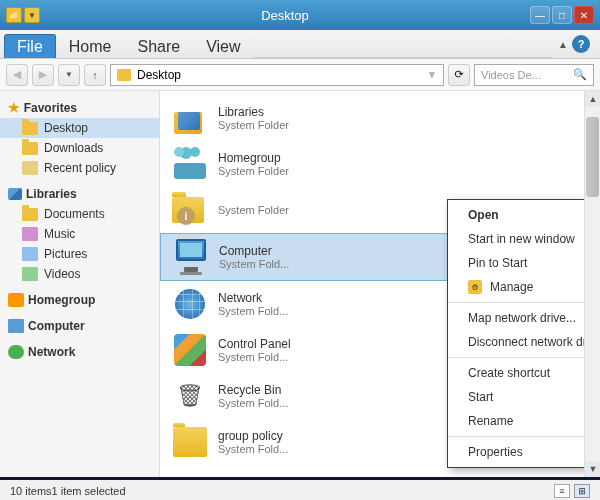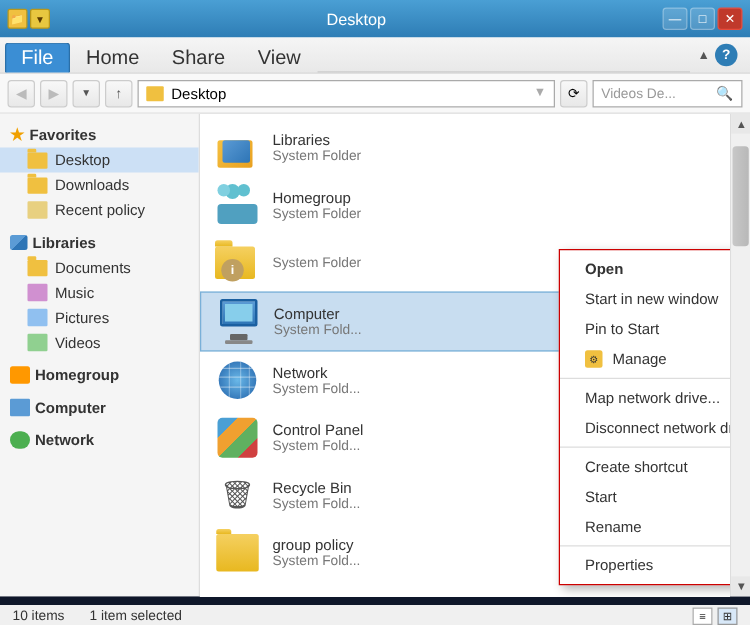--- a/index.html
+++ b/index.html
@@ -326,25 +326,24 @@
       right: 1px;
       height: 80px;
       background: linear-gradient(to right, #c8c8c8, #b8b8b8);
       border-radius: 3px;
     }
 
     
     .status-bar {
       height: 24px;
       background: #f0f0f0;
-      border-top: 7px solid #0f172a;
+      border-top: 3px solid #0f172a;
       display: flex;
       align-items: center;
       padding: 0 10px;
-      gap: 20px;
       font-size: 11px;
       color: #333;
     }
 
     
     .context-menu {
       position: absolute;
       top: 108px;
       left: 287px;
       width: 220px;

